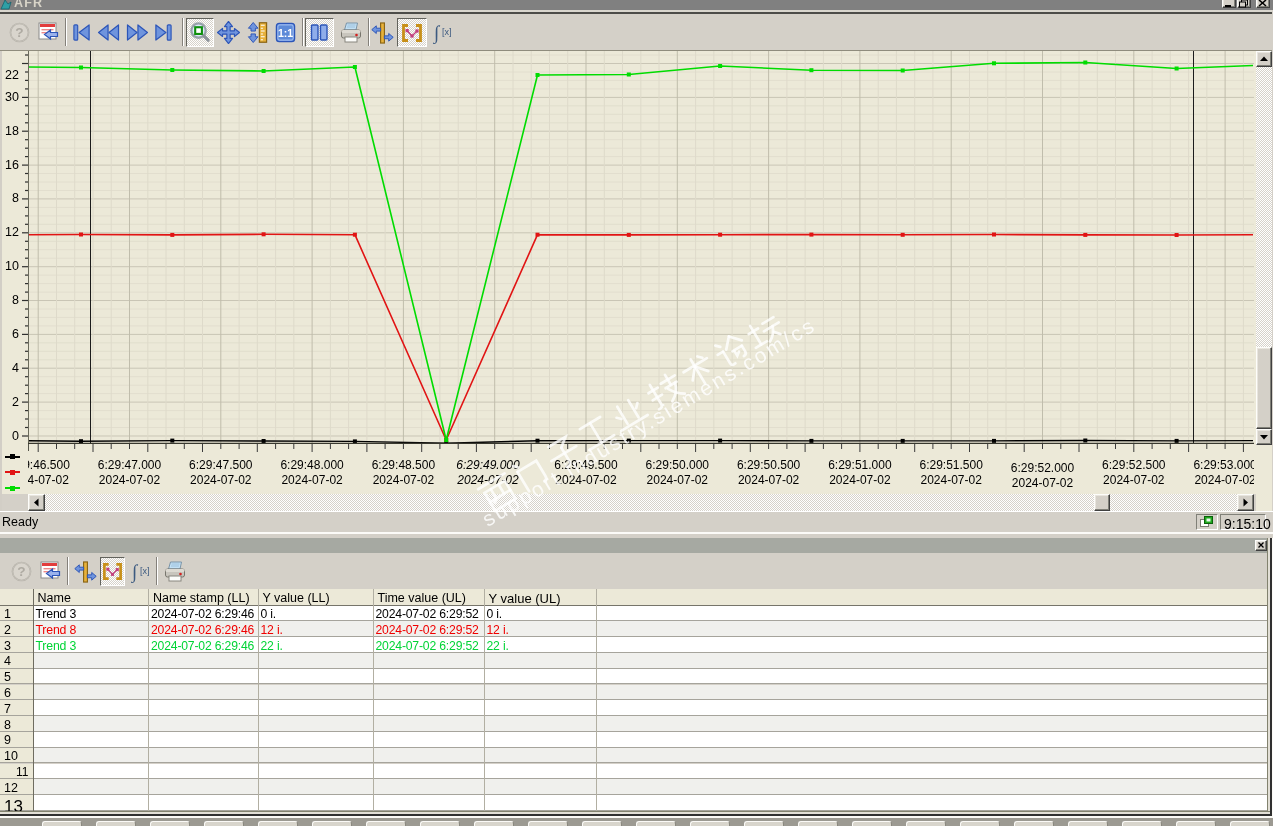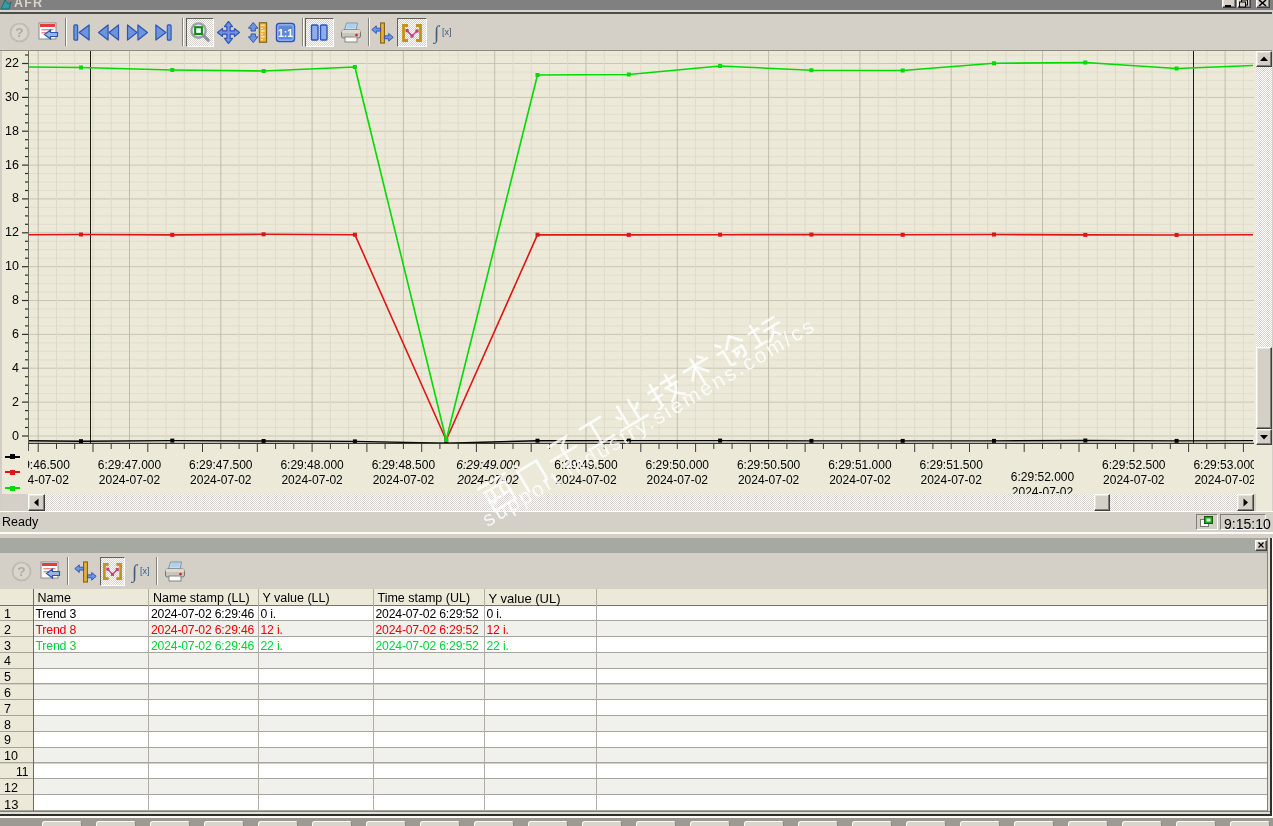--- a/index.html
+++ b/index.html
@@ -268,21 +268,21 @@
     <rect x="598.8" y="21.5" width="4" height="4" fill="#00dc00"></rect>
     <rect x="690.1" y="13.0" width="4" height="4" fill="#00dc00"></rect>
     <rect x="781.4" y="17.2" width="4" height="4" fill="#00dc00"></rect>
     <rect x="872.7" y="17.5" width="4" height="4" fill="#00dc00"></rect>
     <rect x="964.0" y="10.3" width="4" height="4" fill="#00dc00"></rect>
     <rect x="1055.3" y="9.5" width="4" height="4" fill="#00dc00"></rect>
     <rect x="1146.6" y="15.5" width="4" height="4" fill="#00dc00"></rect>
     <line x1="0.5" y1="0" x2="0.5" y2="393" stroke="#6b6b5b"></line>
     <line x1="0" y1="392.4" x2="1226" y2="392.4" stroke="#38382e" stroke-width="1.2"></line>
   </svg>
-<div class="ylab" style="left:0;top:56.0px;text-align:right;">22</div>
+<div class="ylab" style="left:0;top:68px;text-align:right;">22</div>
 <div class="ylab" style="left:0;top:89.9px;">30</div>
 <div class="ylab" style="left:0;top:123.7px;">18</div>
 <div class="ylab" style="left:0;top:157.6px;">16</div>
 <div class="ylab" style="left:0;top:191.4px;">8</div>
 <div class="ylab" style="left:0;top:225.3px;">12</div>
 <div class="ylab" style="left:0;top:259.2px;">10</div>
 <div class="ylab" style="left:0;top:293.0px;">8</div>
 <div class="ylab" style="left:0;top:326.9px;">6</div>
 <div class="ylab" style="left:0;top:360.7px;">4</div>
 <div class="ylab" style="left:0;top:394.6px;">2</div>
@@ -411,21 +411,21 @@
     <div class="xlab" style="left:55.5px;top:14px;">6:29:47.000<br>2024-07-02</div>
     <div class="xlab" style="left:146.8px;top:14px;">6:29:47.500<br>2024-07-02</div>
     <div class="xlab" style="left:238.1px;top:14px;">6:29:48.000<br>2024-07-02</div>
     <div class="xlab" style="left:329.4px;top:14px;">6:29:48.500<br>2024-07-02</div>
     <div class="xlab" style="left:414px;top:14px;font-style:italic;">6:29:49.000<br>2024-07-02</div>
     <div class="xlab" style="left:512.0px;top:14px;">6:29:49.500<br>2024-07-02</div>
     <div class="xlab" style="left:603.3px;top:14px;">6:29:50.000<br>2024-07-02</div>
     <div class="xlab" style="left:694.6px;top:14px;">6:29:50.500<br>2024-07-02</div>
     <div class="xlab" style="left:785.9px;top:14px;">6:29:51.000<br>2024-07-02</div>
     <div class="xlab" style="left:877.2px;top:14px;">6:29:51.500<br>2024-07-02</div>
-    <div class="xlab" style="left:968.5px;top:26px;">6:29:52.000<br>2024-07-02</div>
+    <div class="xlab" style="left:968.5px;top:17px;">6:29:52.000<br>2024-07-02</div>
     <div class="xlab" style="left:1059.8px;top:14px;">6:29:52.500<br>2024-07-02</div>
     <div class="xlab" style="left:1151.1px;top:14px;">6:29:53.000<br>2024-07-02</div>
   </div>
 <div class="a" style="left:5px;top:455.5px;width:15px;height:2px;background:#000;"></div>
 <div class="a" style="left:10px;top:454.0px;width:5px;height:5px;background:#000;"></div>
 <div class="a" style="left:5px;top:471.0px;width:15px;height:2px;background:#e11414;"></div>
 <div class="a" style="left:10px;top:469.5px;width:5px;height:5px;background:#e11414;"></div>
 <div class="a" style="left:5px;top:487.0px;width:15px;height:2px;background:#00dc00;"></div>
 <div class="a" style="left:10px;top:485.5px;width:5px;height:5px;background:#00dc00;"></div>
 <div class="a" style="left:0;top:51px;width:2px;height:482px;background:#d2cec6;"></div>
@@ -510,21 +510,21 @@
     <circle cx="17.5" cy="13" r="1.3" fill="#d42020"></circle>
   </svg>
 <div class="a" style="left:1266.7px;top:538px;width:1.7px;height:278px;background:#82826e;"></div>
 <div class="a" style="left:1268.4px;top:538px;width:1.9px;height:278px;background:#e2dfd6;"></div>
 <div class="a" style="left:1270.3px;top:538px;width:2px;height:278px;background:#303030;"></div>
 <div class="a" style="left:1272.3px;top:538px;width:0.7px;height:278px;background:#fbfaf6;"></div>
 <div class="a" style="left:0;top:589px;width:1267px;height:16.5px;background:#ece9d8;border-bottom:1px solid #76746a;box-sizing:border-box;"></div>
 <div class="a" style="left:37.5px;top:591px;font-size:12.5px;">Name</div>
 <div class="a" style="left:153.0px;top:591px;font-size:12.5px;">Name stamp (LL)</div>
 <div class="a" style="left:262.5px;top:591px;font-size:12.5px;">Y value (LL)</div>
-<div class="a" style="left:377.5px;top:591px;font-size:12.5px;">Time stamp (UL)</div>
+<div class="a" style="left:377.5px;top:591px;font-size:12.5px;">Time value (UL)</div>
 <div class="a" style="left:488.5px;top:591px;font-size:13px;">Y value (UL)</div>
 <div class="a" style="left:32.5px;top:605.5px;width:1234.5px;height:15.80px;background:#ffffff;border-bottom:1px solid #a6a49c;box-sizing:border-box;"></div>
 <div class="a" style="left:0;top:605.5px;width:32.5px;height:15.80px;background:#ece9d8;border-bottom:1px solid #a6a49c;box-sizing:border-box;"></div>
 <div class="a" style="left:4px;top:607.0px;font-size:12.5px;">1</div>
 <div class="a" style="left:35.5px;top:607.0px;font-size:12.3px;color:#000;white-space:nowrap;letter-spacing:-0.18px;">Trend 3</div>
 <div class="a" style="left:151.0px;top:607.0px;font-size:12.2px;color:#000;white-space:nowrap;letter-spacing:-0.18px;">2024-07-02 6:29:46</div>
 <div class="a" style="left:260.5px;top:607.0px;font-size:12.2px;color:#000;white-space:nowrap;letter-spacing:-0.18px;">0 i.</div>
 <div class="a" style="left:375.5px;top:607.0px;font-size:12.2px;color:#000;white-space:nowrap;letter-spacing:-0.18px;">2024-07-02 6:29:52</div>
 <div class="a" style="left:486.5px;top:607.0px;font-size:12.2px;color:#000;white-space:nowrap;letter-spacing:-0.18px;">0 i.</div>
 <div class="a" style="left:32.5px;top:621.3px;width:1234.5px;height:15.80px;background:#f0f0ed;border-bottom:1px solid #a6a49c;box-sizing:border-box;"></div>
@@ -565,21 +565,21 @@
 <div class="a" style="left:0;top:747.7px;width:32.5px;height:15.80px;background:#ece9d8;border-bottom:1px solid #a6a49c;box-sizing:border-box;"></div>
 <div class="a" style="left:4px;top:749.2px;font-size:12.5px;">10</div>
 <div class="a" style="left:32.5px;top:763.5px;width:1234.5px;height:15.80px;background:#ffffff;border-bottom:1px solid #a6a49c;box-sizing:border-box;"></div>
 <div class="a" style="left:0;top:763.5px;width:32.5px;height:15.80px;background:#ece9d8;border-bottom:1px solid #a6a49c;box-sizing:border-box;"></div>
 <div class="a" style="left:16px;top:765.0px;font-size:12px;">11</div>
 <div class="a" style="left:32.5px;top:779.3px;width:1234.5px;height:15.80px;background:#f0f0ed;border-bottom:1px solid #a6a49c;box-sizing:border-box;"></div>
 <div class="a" style="left:0;top:779.3px;width:32.5px;height:15.80px;background:#ece9d8;border-bottom:1px solid #a6a49c;box-sizing:border-box;"></div>
 <div class="a" style="left:4px;top:780.8px;font-size:12.5px;">12</div>
 <div class="a" style="left:32.5px;top:795.1px;width:1234.5px;height:15.80px;background:#ffffff;border-bottom:1px solid #a6a49c;box-sizing:border-box;"></div>
 <div class="a" style="left:0;top:795.1px;width:32.5px;height:15.80px;background:#ece9d8;border-bottom:1px solid #a6a49c;box-sizing:border-box;"></div>
-<div class="a" style="left:4px;top:796.6px;font-size:13px;">13</div>
+<div class="a" style="left:4px;top:796.6px;font-size:17px;">13</div>
 <div class="a" style="left:32.5px;top:589px;width:1px;height:221.9px;background:#6e6c60;"></div>
 <div class="a" style="left:148.0px;top:589px;width:1px;height:221.9px;background:#b2afa2;"></div>
 <div class="a" style="left:257.5px;top:589px;width:1px;height:221.9px;background:#b2afa2;"></div>
 <div class="a" style="left:372.5px;top:589px;width:1px;height:221.9px;background:#b2afa2;"></div>
 <div class="a" style="left:483.5px;top:589px;width:1px;height:221.9px;background:#b2afa2;"></div>
 <div class="a" style="left:595.5px;top:589px;width:1px;height:221.9px;background:#b2afa2;"></div>
 <div class="a" style="left:0;top:810.9px;width:1270px;height:1.4px;background:#82826e;"></div>
 <div class="a" style="left:0;top:812.3px;width:1270px;height:1.8px;background:#e2dfd6;"></div>
 <div class="a" style="left:0;top:814.1px;width:1270px;height:2.2px;background:#303030;"></div>
 <div class="a" style="left:0;top:816.3px;width:1273px;height:2.1px;background:#fbfaf6;"></div>

